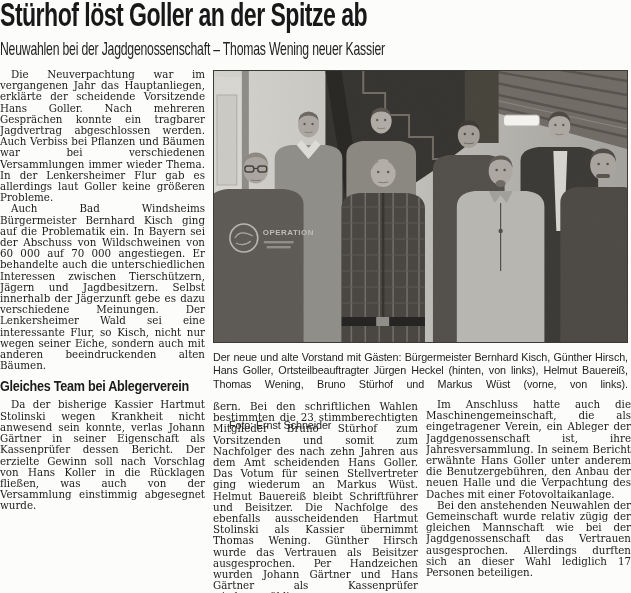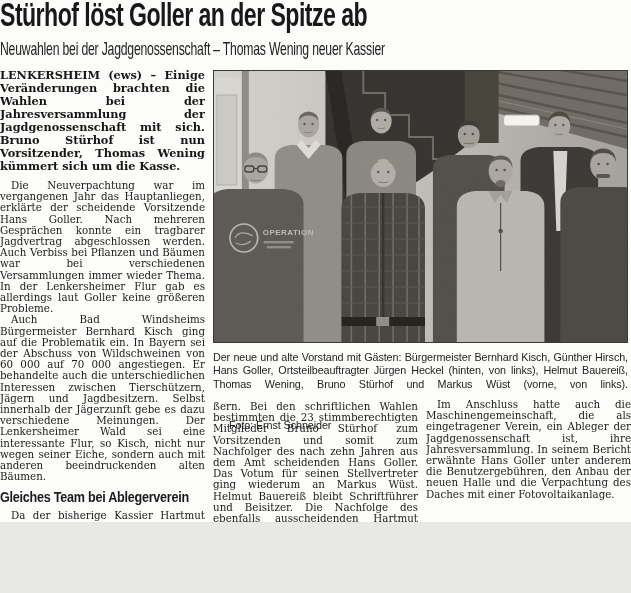--- a/index.html
+++ b/index.html
@@ -4,21 +4,21 @@
 <style>
   :root{
     --paper:#fcfcfa;
     --ink:#1b1b1b;
     --ink-soft:#2a2a2a;
   }
   *{margin:0;padding:0;box-sizing:border-box;}
   html,body{background:#e8e8e6;}
   #page{
     position:relative;
-    width:631px;height:522px;
+    width:631px;height:593px;
     background:var(--paper);
     overflow:hidden;
     color:var(--ink);
     margin:0 auto;
   }
   
   .headline{
     position:absolute;left:0;top:-6px;
     font-family:"Liberation Sans",sans-serif;
     font-weight:bold;
@@ -102,21 +102,20 @@
 </style>
 </head>
 <body>
 
 <div id="page">
 
   <h1 class="headline">Stürhof löst Goller an der Spitze ab</h1>
   <h2 class="subheadline">Neuwahlen bei der Jagdgenossenschaft – Thomas Wening neuer Kassier</h2>
 
   <div class="col-left bodytext">
-    <p class="lead">LENKERSHEIM (ews) – Einige Veränderungen brachten die Wahlen bei der Jahresversammlung der Jagdgenossenschaft mit sich. Bruno Stürhof ist nun Vorsitzender, Thomas Wening kümmert sich um die Kasse.</p>
     <p class="para">Die Neuverpachtung war im vergangenen Jahr das Hauptanliegen, erklärte der scheidende Vorsitzende Hans Goller. Nach mehreren Gesprächen konnte ein tragbarer Jagdvertrag abgeschlossen werden. Auch Verbiss bei Pflanzen und Bäumen war bei verschiedenen Versammlungen immer wieder Thema. In der Lenkersheimer Flur gab es allerdings laut Goller keine größeren Probleme.</p>
     <p class="para">Auch Bad Windsheims Bürgermeister Bernhard Kisch ging auf die Problematik ein. In Bayern sei der Abschuss von Wildschweinen von 60 000 auf 70 000 angestiegen. Er behandelte auch die unterschiedlichen Interessen zwischen Tierschützern, Jägern und Jagdbesitzern. Selbst innerhalb der Jägerzunft gebe es dazu verschiedene Meinungen. Der Lenkersheimer Wald sei eine interessante Flur, so Kisch, nicht nur wegen seiner Eiche, sondern auch mit anderen beeindruckenden alten Bäumen.</p>
     <h3 class="crosshead">Gleiches Team bei Ablegerverein</h3>
     <p class="para">Da der bisherige Kassier Hartmut Stolinski wegen Krankheit nicht anwesend sein konnte, verlas Johann Gärtner in seiner Eigenschaft als Kassenprüfer dessen Bericht. Der erzielte Gewinn soll nach Vorschlag von Hans Koller in die Rücklagen fließen, was auch von der Versammlung einstimmig abgesegnet wurde.</p>
 
   </div>
 
   <figure class="photo-frame">
     <svg viewBox="0 0 415 271" preserveAspectRatio="none" aria-hidden="true">
       <defs>
@@ -263,15 +262,16 @@
   </figure>
 
   <p class="caption"><span>Der neue und alte Vorstand mit Gästen: Bürgermeister Bernhard Kisch, Günther Hirsch, Hans Goller, Ortsteilbeauftragter Jürgen Heckel (hinten, von links), Helmut Bauereiß, Thomas Wening, Bruno Stürhof und Markus Wüst (vorne, von links).</span><span class="credit">Foto: Ernst Schneider</span></p>
 
   <div class="col-mid bodytext">
     <p class="para-cont">ßern. Bei den schriftlichen Wahlen bestimmten die 23 stimmberechtigten Mitglieder Bruno Stürhof zum Vorsitzenden und somit zum Nachfolger des nach zehn Jahren aus dem Amt scheidenden Hans Goller. Das Votum für seinen Stellvertreter ging wiederum an Markus Wüst. Helmut Bauereiß bleibt Schriftführer und Beisitzer. Die Nachfolge des ebenfalls ausscheidenden Hartmut Stolinski als Kassier übernimmt Thomas Wening. Günther Hirsch wurde das Vertrauen als Beisitzer ausgesprochen. Per Handzeichen wurden Johann Gärtner und Hans Gärtner als Kassenprüfer wiedergewählt.</p>
   </div>
 
   <div class="col-right bodytext">
     <p class="para">Im Anschluss hatte auch die Maschinengemeinschaft, die als eingetragener Verein, ein Ableger der Jagdgenossenschaft ist, ihre Jahresversammlung. In seinem Bericht erwähnte Hans Goller unter anderem die Benutzergebühren, den Anbau der neuen Halle und die Verpachtung des Daches mit einer Fotovoltaikanlage.</p>
+    <p class="para">Bei den anstehenden Neuwahlen der Gemeinschaft wurde relativ zügig der gleichen Mannschaft wie bei der Jagdgenossenschaft das Vertrauen ausgesprochen. Allerdings durften sich an dieser Wahl lediglich 17 Personen beteiligen.</p>
   </div>
 
 </div>
 
 </body></html>

